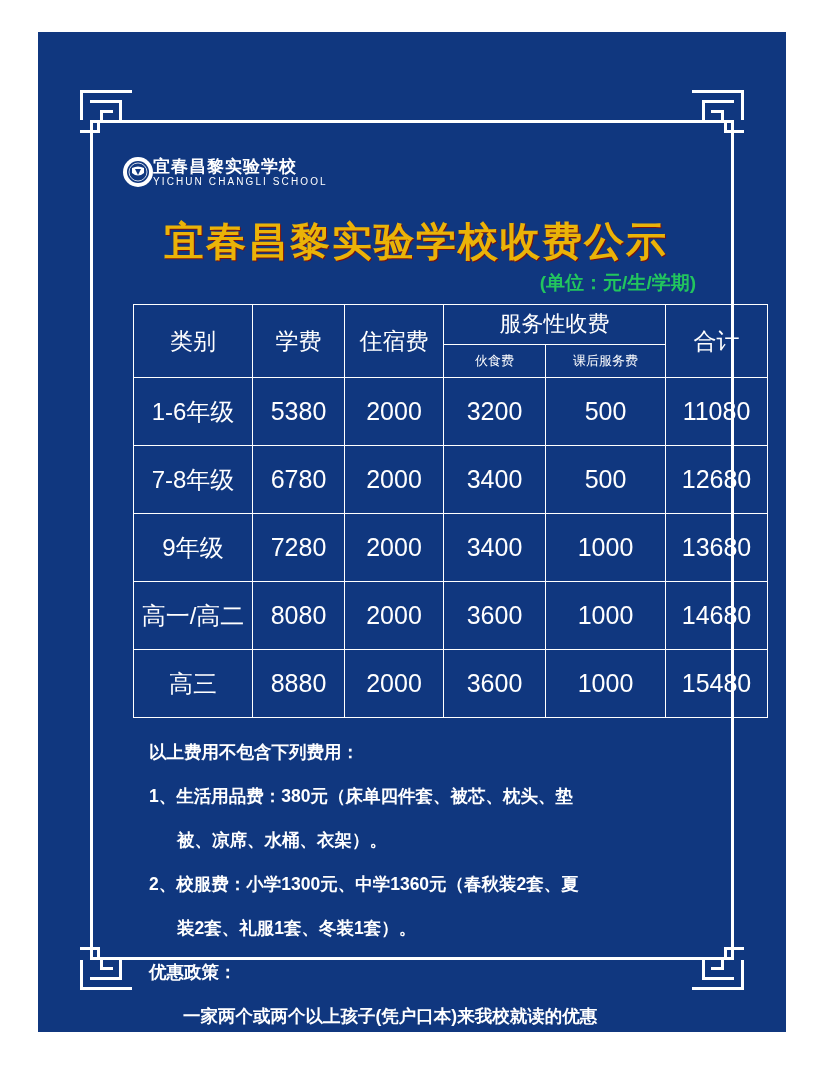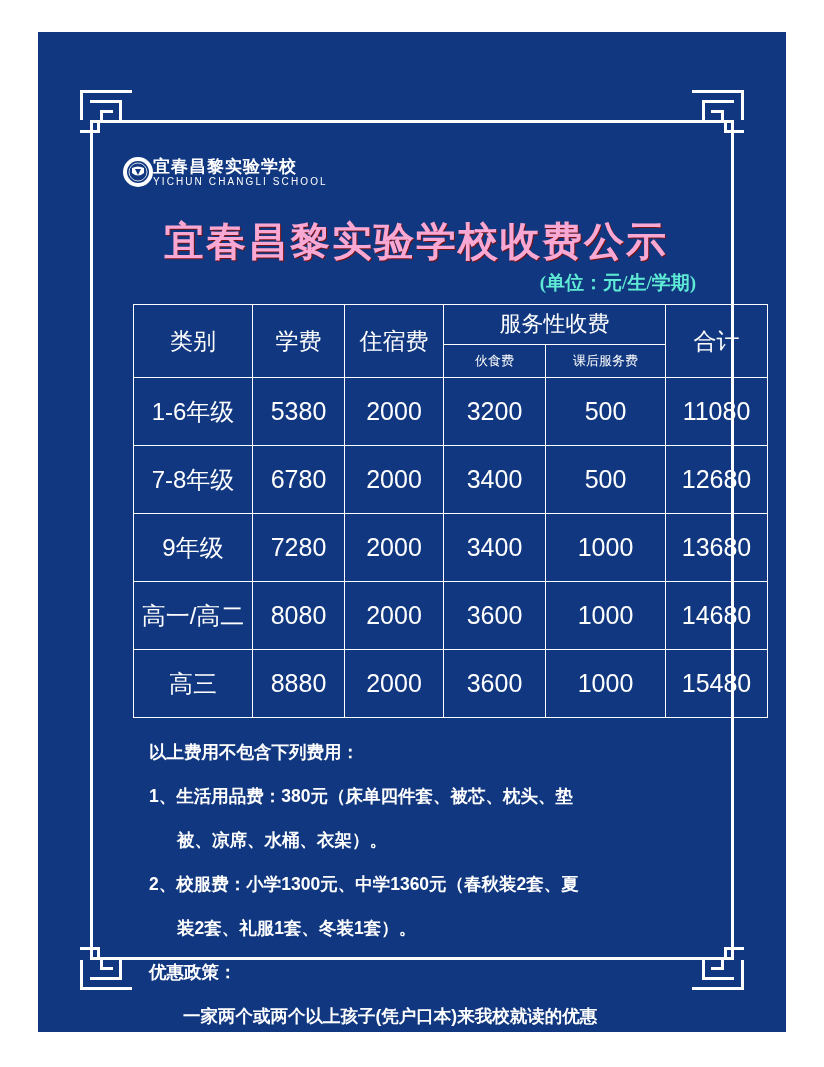--- a/index.html
+++ b/index.html
@@ -111,35 +111,34 @@
     letter-spacing: 2.1px;
     line-height: 11px;
   }
 
   .title {
     position: absolute;
     left: 0;
     right: 0;
     top: 182px;
     text-align: center;
-    color: #f9a8d4;
+    color: #eab308;
     font-size: 40px;
     font-weight: bold;
     letter-spacing: 2px;
     text-shadow: 1px 1px 0 #7a1010;
     margin-left: 8px;
   }
   .unit {
     position: absolute;
     right: 90px;
     top: 238px;
-    color: #5eead4;
+    color: #22c55e;
     font-size: 19px;
     font-weight: bold;
-    font-family: Liberation Serif, serif;
   }
 
   table.fee {
     position: absolute;
     left: 95px;
     top: 272px;
     width: 634px;
     border-collapse: collapse;
     table-layout: fixed;
   }

